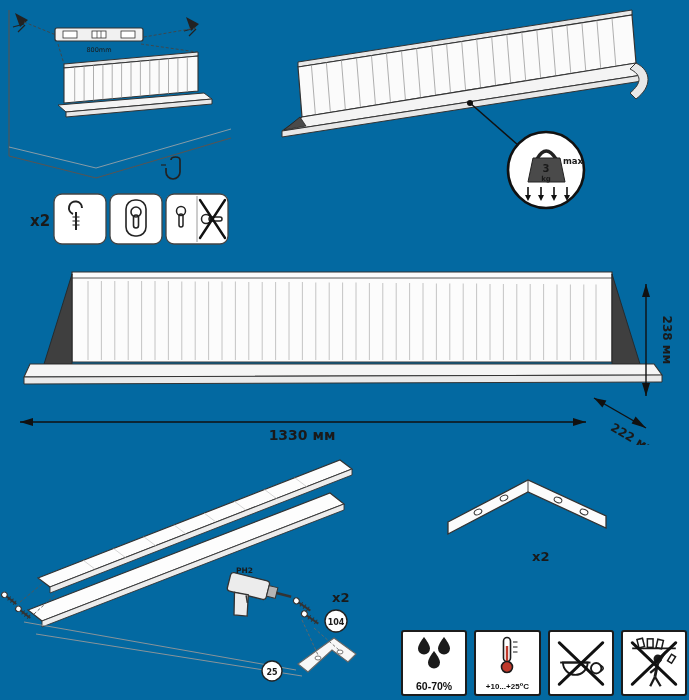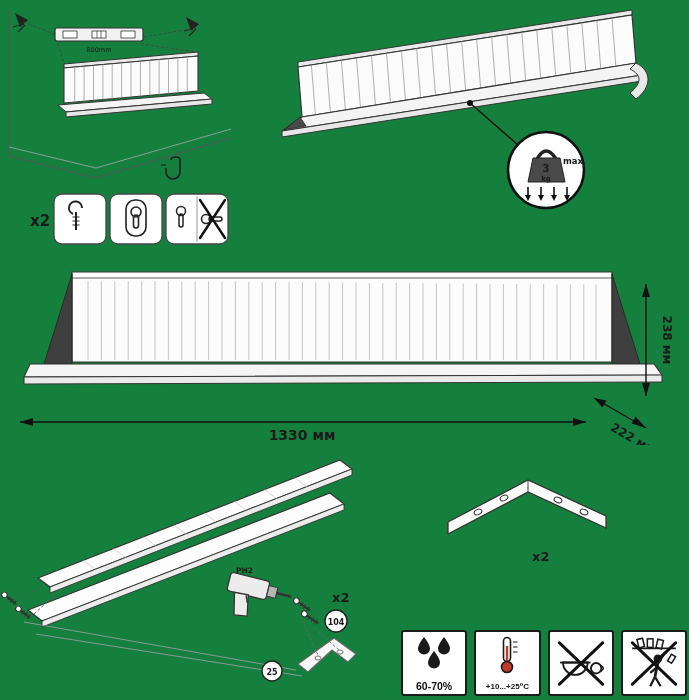--- a/index.html
+++ b/index.html
@@ -1,17 +1,17 @@
 <!DOCTYPE html>
 <html><head>
 <meta charset="utf-8">
 <style>
   html,body{margin:0;padding:0;background:#fff;}
   #canvas{
-    position:relative;width:689px;height:700px;background:#15803d;
+    position:relative;width:689px;height:700px;background:#0369a1;
     font-family:"Liberation Sans","DejaVu Sans",sans-serif;overflow:hidden;
   }
   .panel{position:absolute;}
   svg{display:block;}
   svg text{font-family:"DejaVu Sans","Liberation Sans",sans-serif;fill:#1a1a1a;}
   .env-strip{
     position:absolute;left:401px;top:630px;width:286px;height:66px;
     display:flex;gap:7px;
   }
   .env-box{

